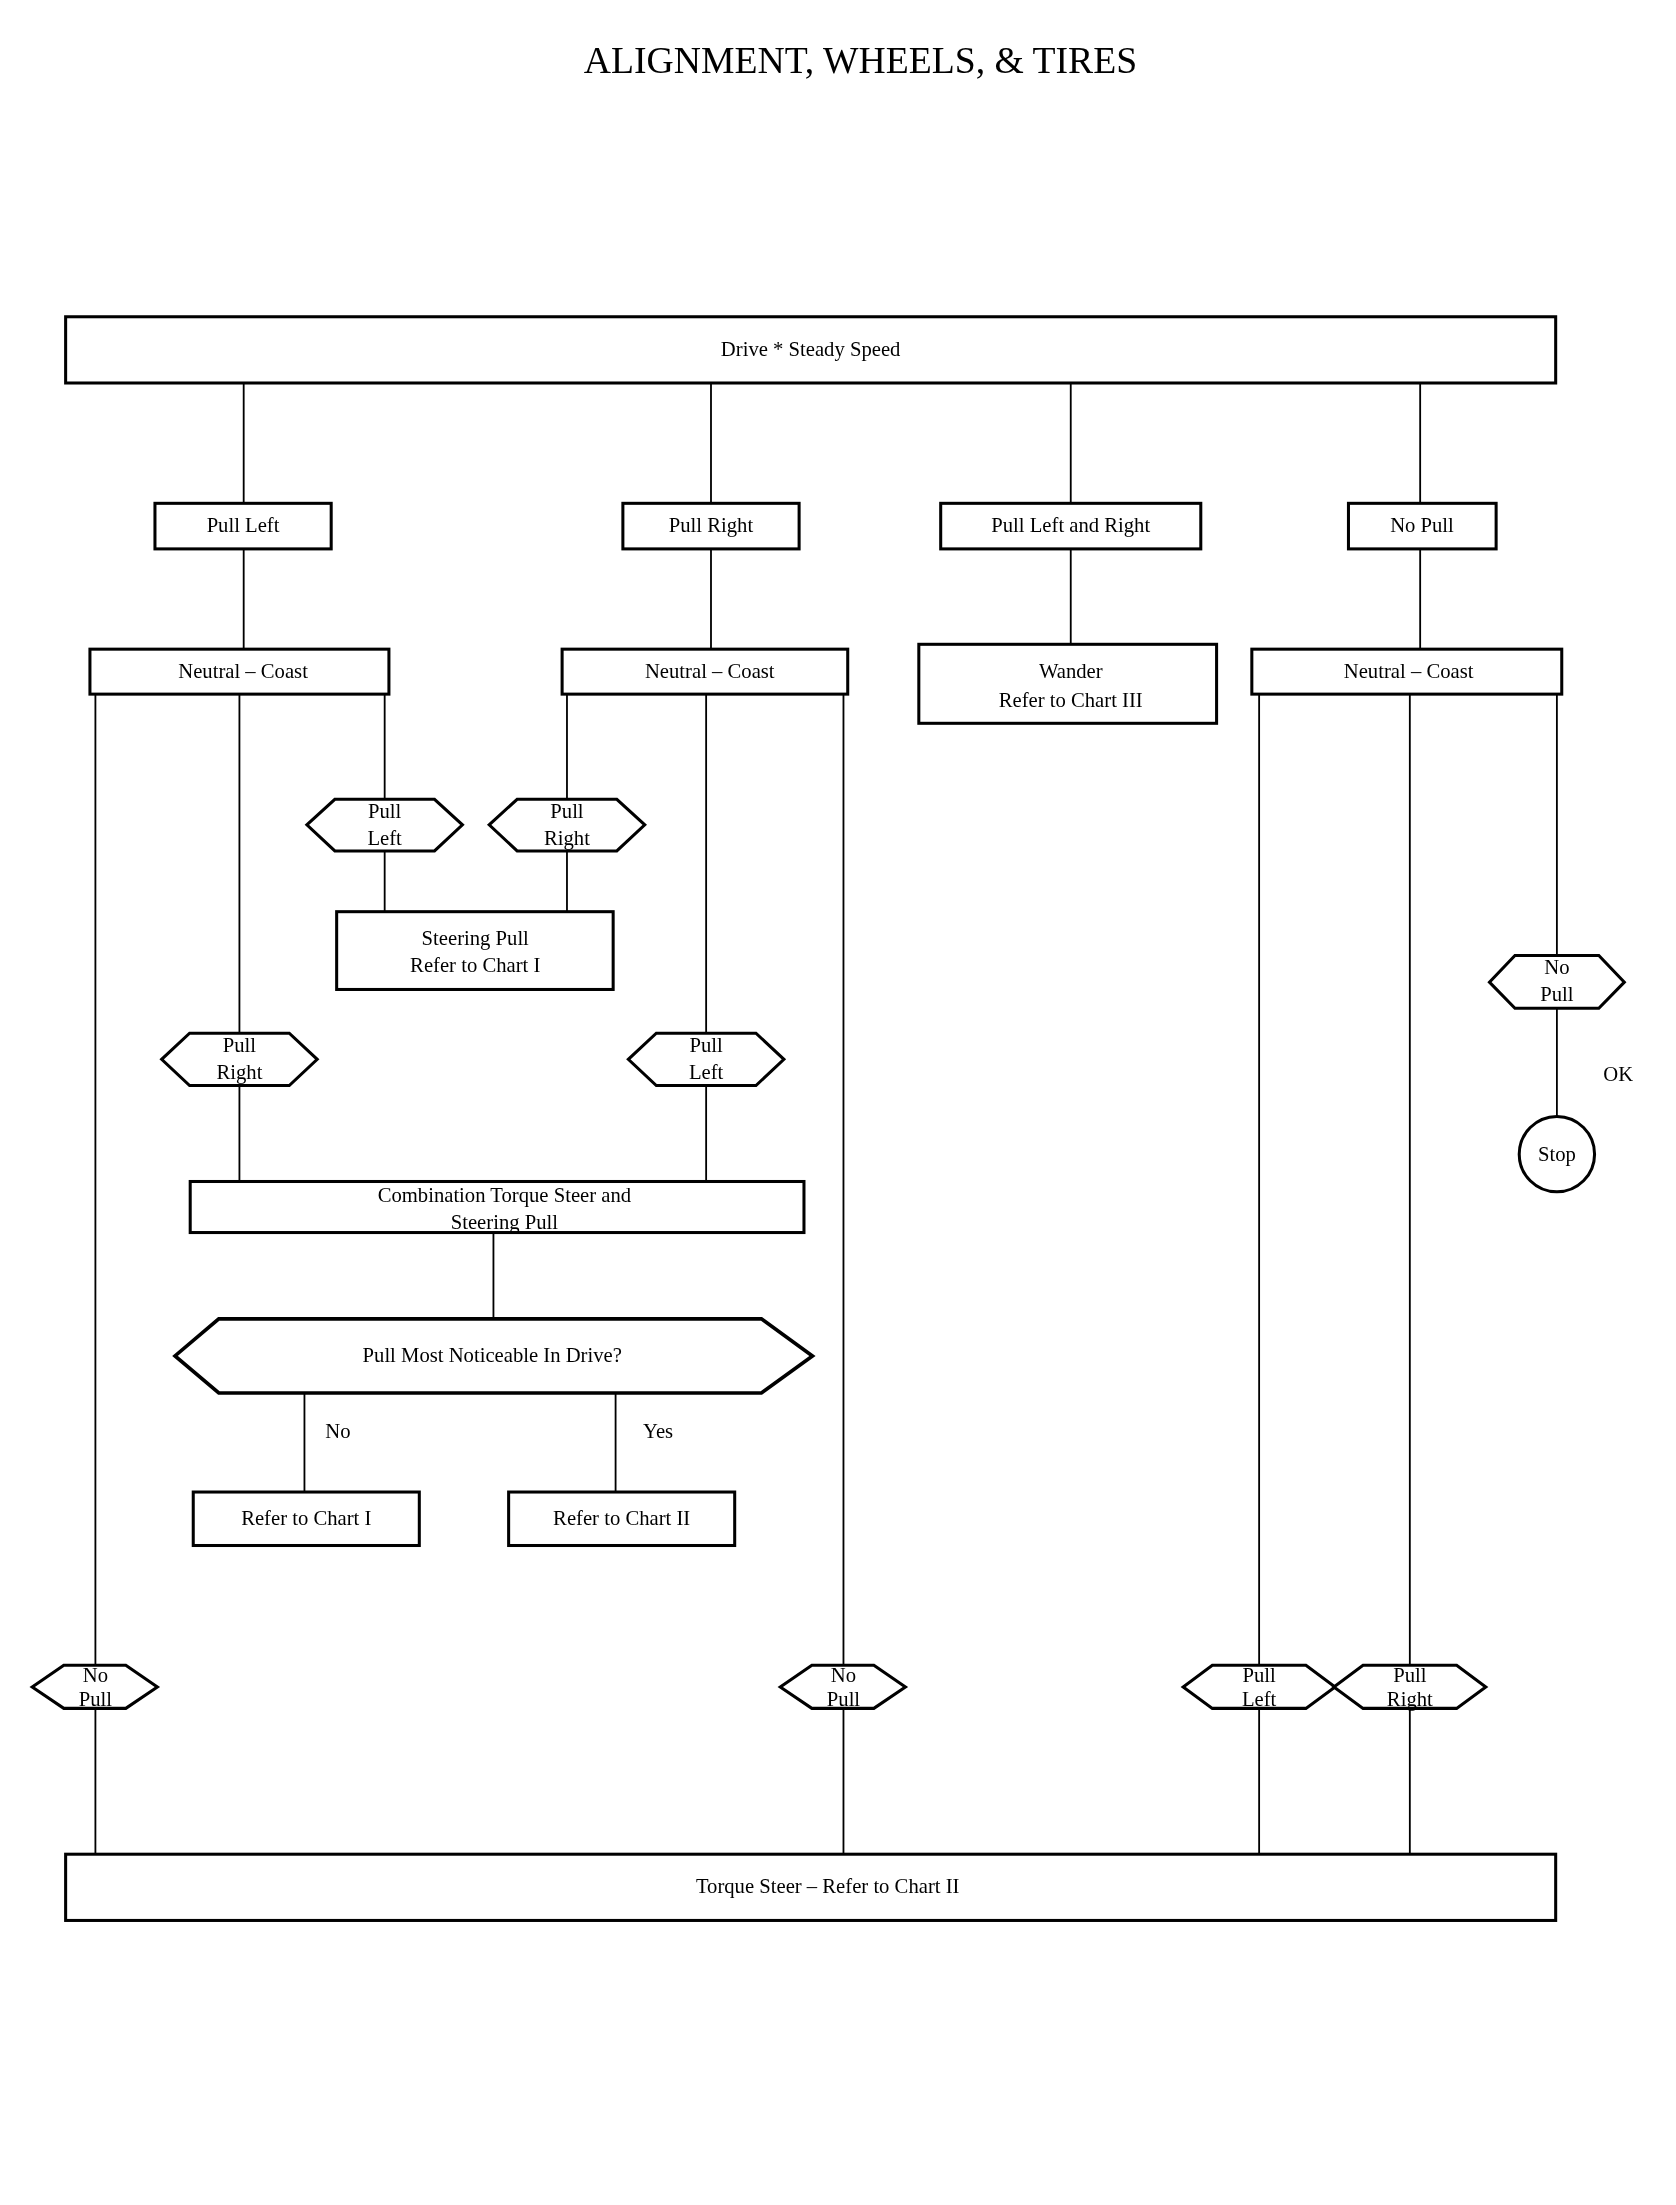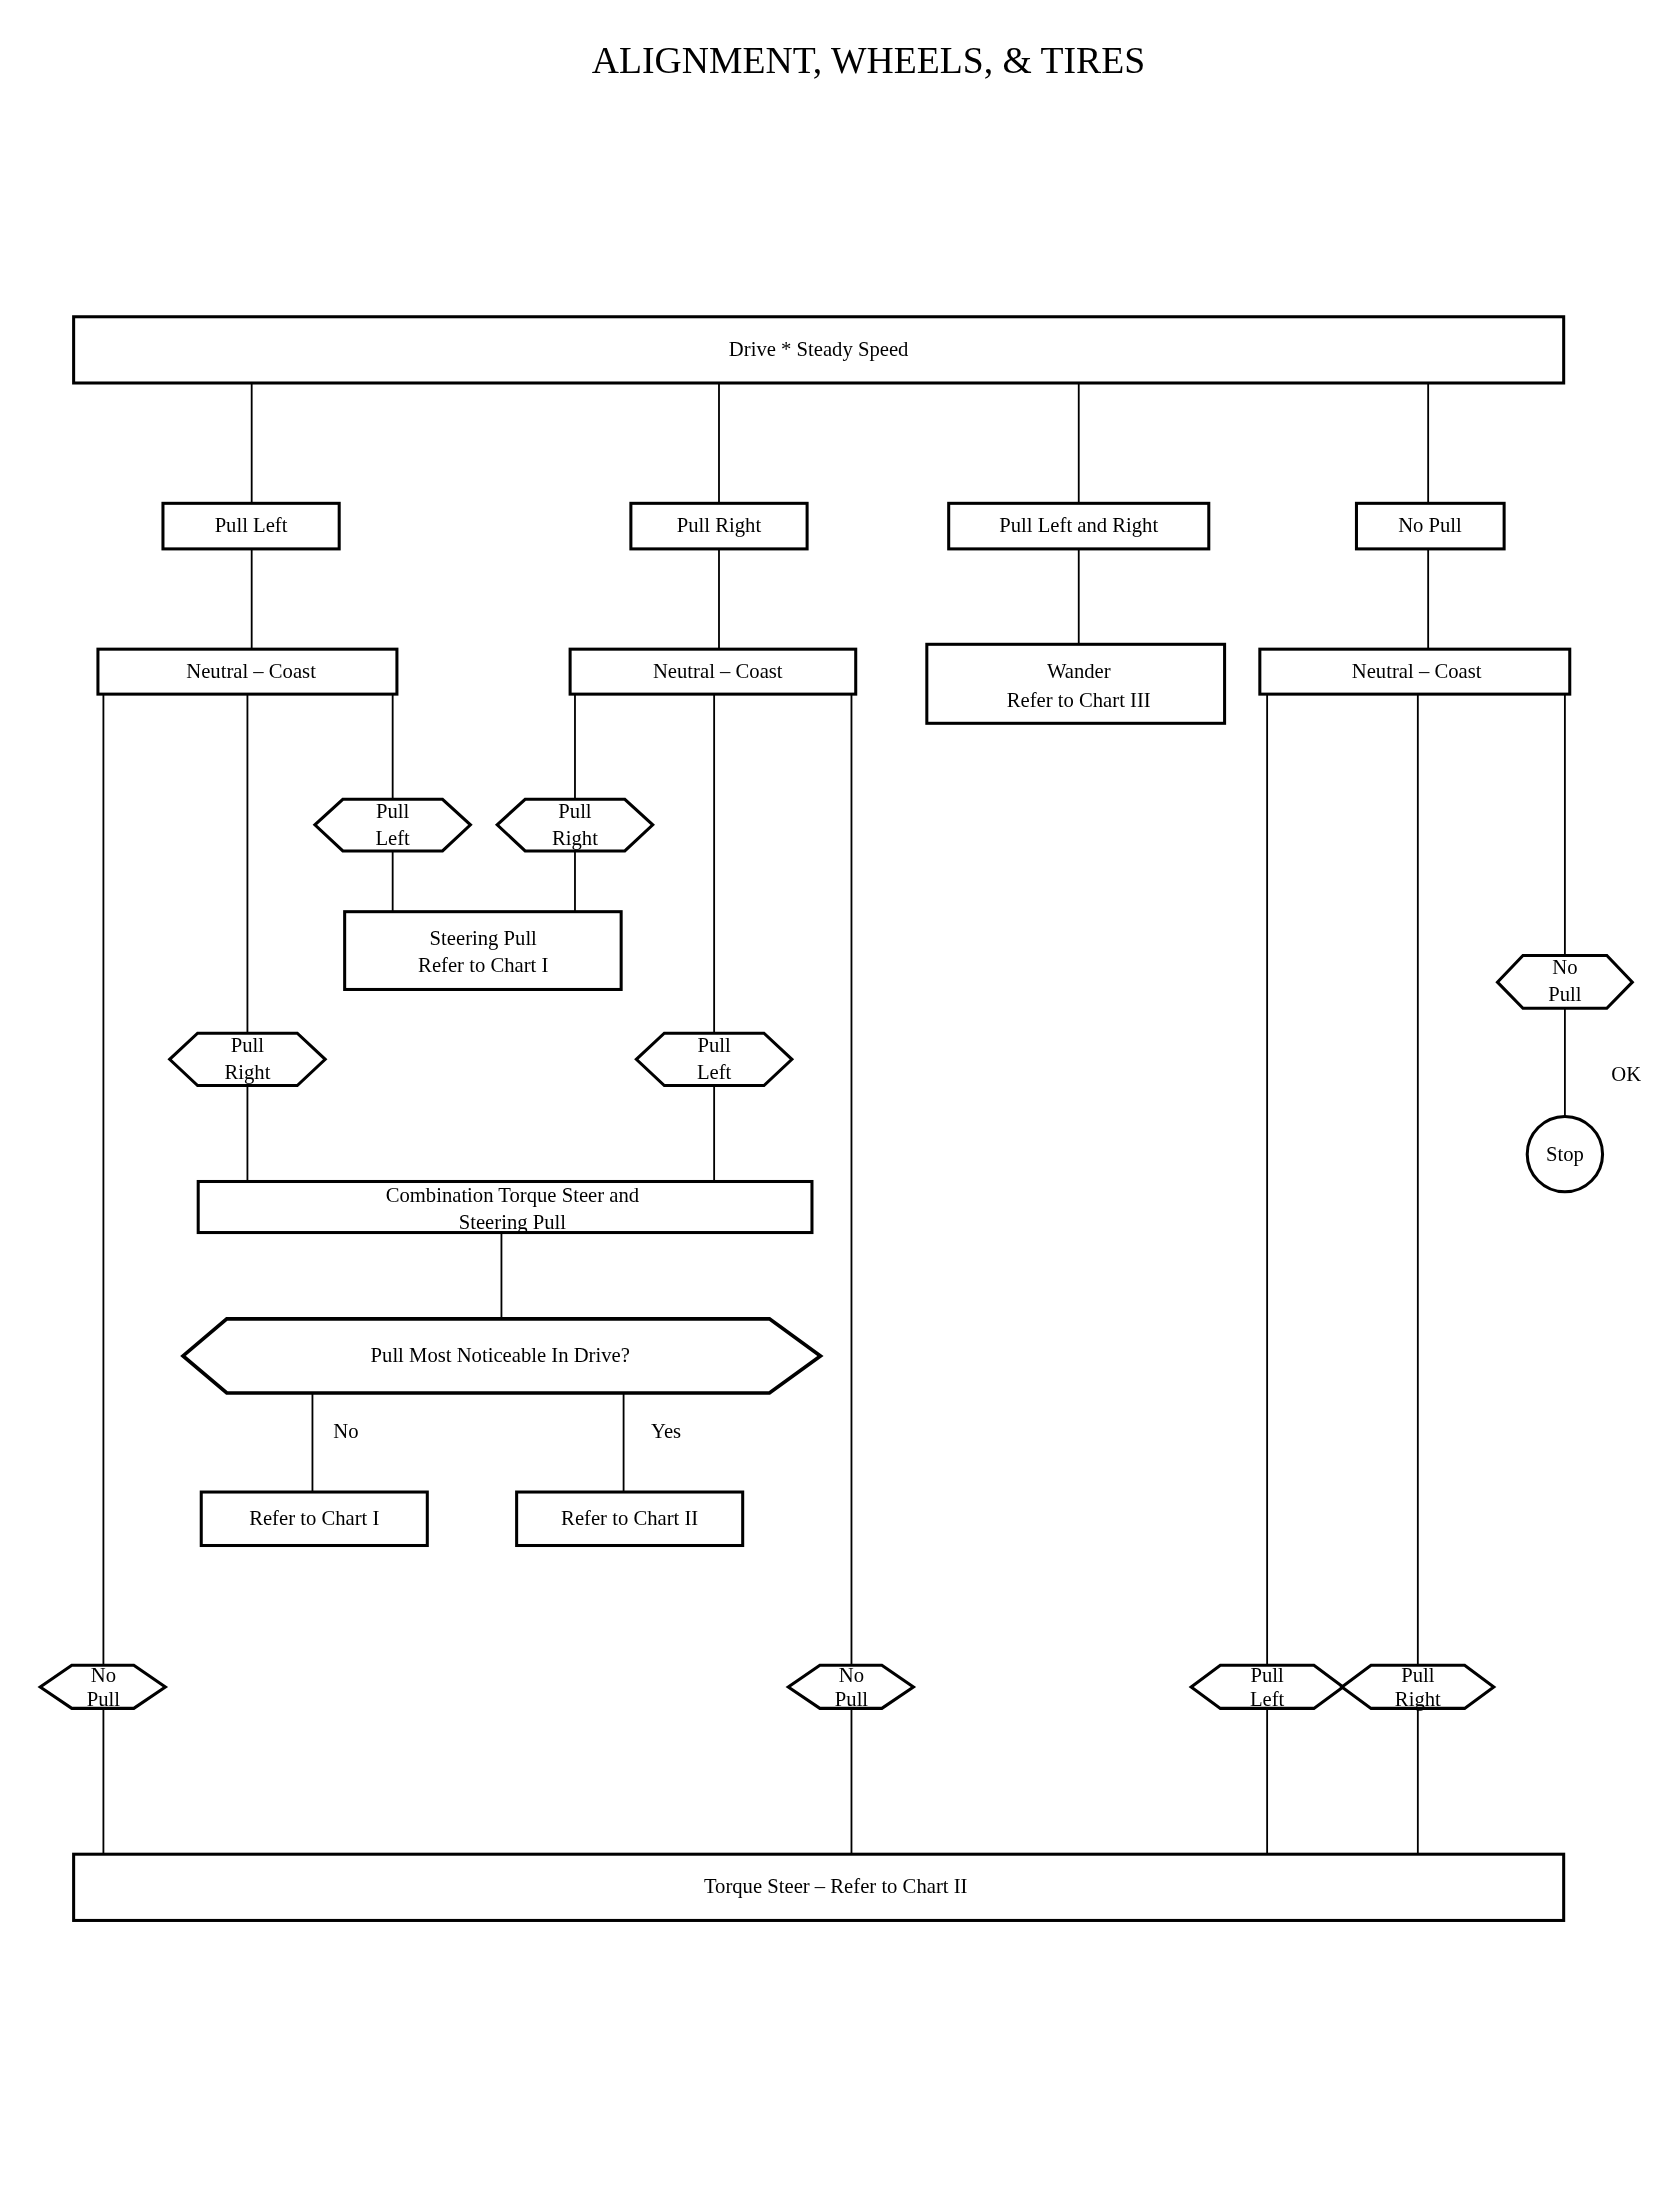--- a/index.html
+++ b/index.html
@@ -11,21 +11,21 @@
     width: 1676px;
     height: 2205px;
     font-family: "Liberation Serif", "DejaVu Serif", serif;
     color: #000000;
     position: relative;
     overflow: hidden;
   }
   #chart-root {
     position: absolute;
     top: 0;
-    left: 8px;
+    left: 0;
     width: 1344px;
     height: 2205px;
     text-align: right;
   }
   svg { display: block; }
   .node-box {
     fill: #ffffff;
     stroke: #000000;
     stroke-width: 5;
   }

